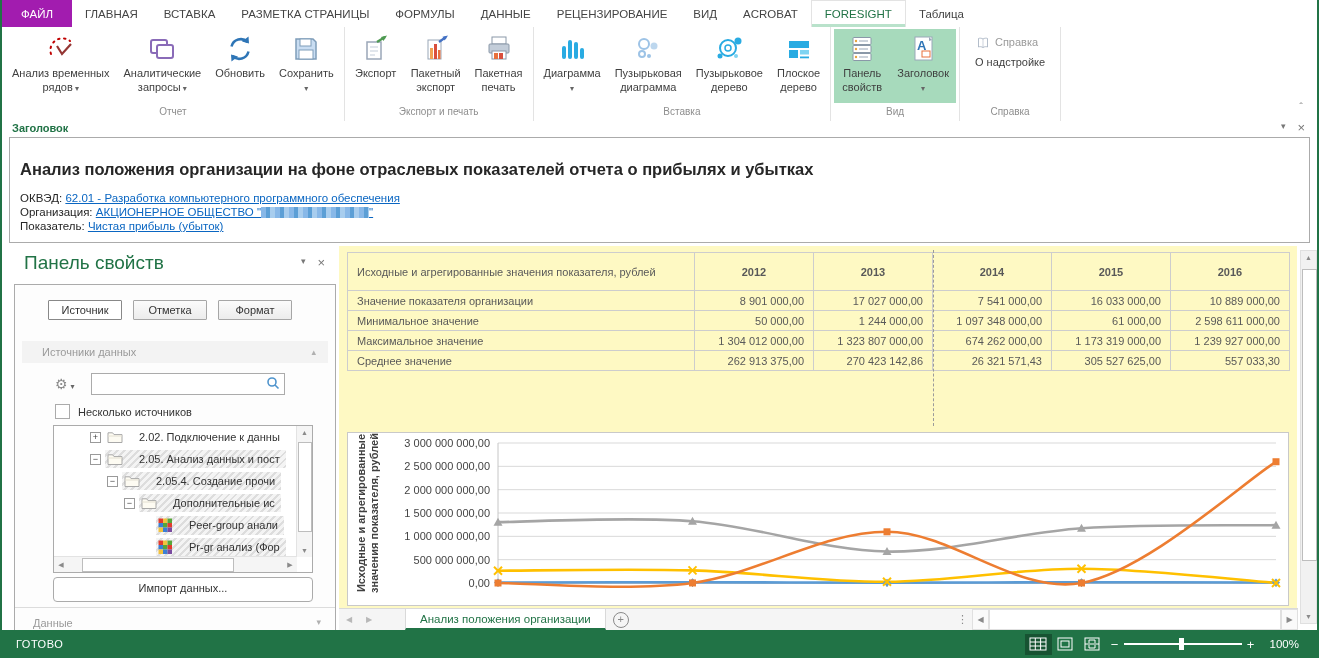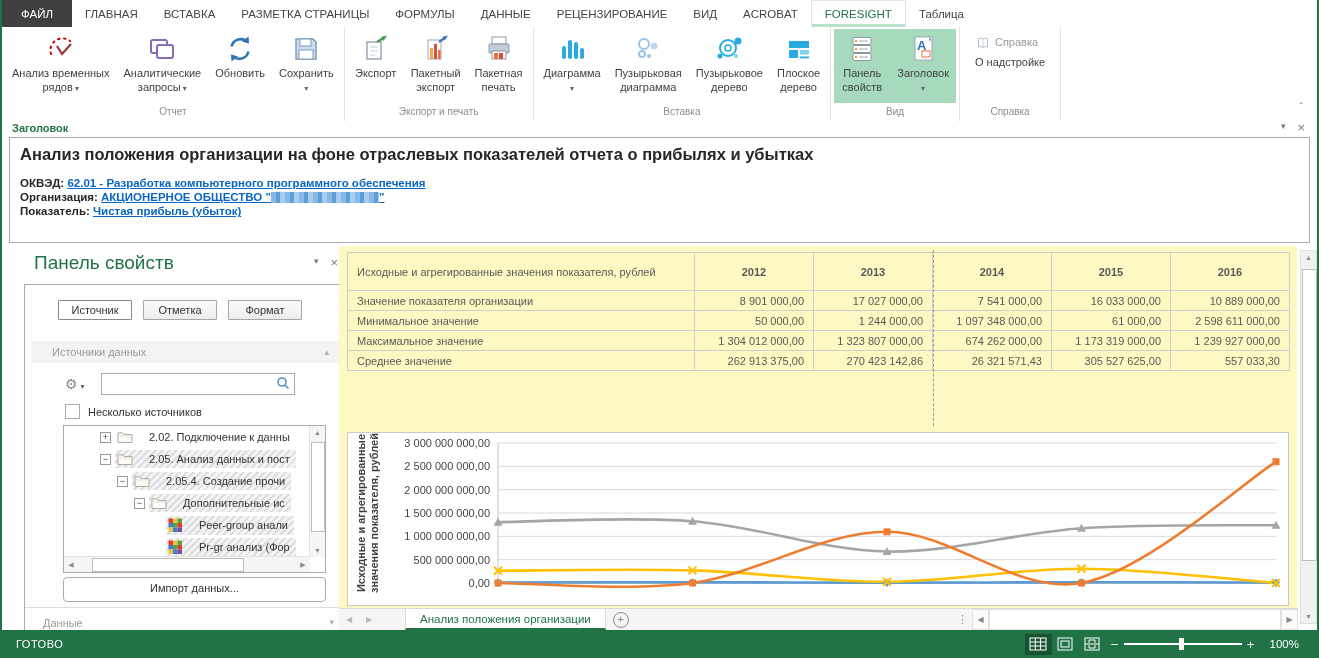--- a/index.html
+++ b/index.html
@@ -2,21 +2,21 @@
 <html><head>
 <meta charset="utf-8">
 <style>
   html,body{margin:0;padding:0;background:#cfcfcf;}
   body{font-family:"Liberation Sans","DejaVu Sans",sans-serif;}
   .window{position:relative;width:1319px;height:658px;background:#fff;overflow:hidden;
           box-sizing:border-box;border-left:2px solid #217346;border-right:2px solid #217346;}
   
   .tabbar{position:absolute;top:0;left:0;right:0;height:27px;display:flex;background:#fff;}
   .tab{padding:0 13px;display:flex;align-items:center;font-size:11.5px;color:#444;white-space:nowrap;cursor:default;}
-  .tab.file{background:#404040;color:#fff;padding:0 19px;}
+  .tab.file{background:#a21caf;color:#fff;padding:0 19px;}
   .tab.active{color:#217346;border:1px solid #e3e3e3;border-bottom:none;box-shadow:inset 0 -3px 0 #b9e2cb;}
   
   .ribbon{position:absolute;top:27px;left:0;right:0;height:94px;background:#fff;border-bottom:1px solid #d8d8d8;display:flex;}
   .rgroup{position:relative;display:flex;flex-direction:column;border-right:1px solid #e3e3e3;padding:0 3px;}
   .rbtns{flex:1;display:flex;align-items:flex-start;padding-top:2px;}
   .rgroup-label{height:16px;text-align:center;font-size:10px;color:#8e8e8e;line-height:14px;}
   .rbtn{display:flex;flex-direction:column;align-items:center;padding:4px 7px 1px;min-width:56px;height:74px;
         box-sizing:border-box;font-size:11px;color:#3f3f3f;text-align:center;line-height:1.25;cursor:default;}
   .rbtn.active{background:#a7dabc;}
   .rbtn .ricon{width:32px;height:32px;margin-bottom:2px;flex:none;}
@@ -26,28 +26,28 @@
   .rbtn.small{flex-direction:row;height:20px;min-width:0;padding:2px 4px;gap:4px;align-items:center;}
   .rbtn.small .ricon,.rbtn.small .ricon svg{width:16px;height:16px;margin:0;}
   .rbtn.disabled{color:#9a9a9a;}
   .ribbon-collapse{position:absolute;right:14px;bottom:8px;color:#8a8a8a;font-size:11px;cursor:default;}
   
   .header-area{position:absolute;top:121px;left:0;right:0;height:125px;background:#fff;}
   .panel-caption{position:absolute;top:1px;left:10px;font-size:11px;color:#217346;font-weight:bold;}
   .cap-controls{position:absolute;top:0;right:12px;color:#777;font-size:12px;display:flex;gap:12px;}
   .cap-controls span{cursor:default;}
   .header-box{position:absolute;top:16px;left:7px;right:7px;bottom:3px;border:1px solid #ababab;background:#fff;
-              padding:5px 10px;box-sizing:border-box;overflow:hidden;}
+              padding:20px 10px;box-sizing:border-box;overflow:hidden;}
   .hb-title{font-size:16.5px;font-weight:bold;color:#262626;margin:2px 0 13px 0;}
-  .hline{font-size:11.5px;color:#262626;font-weight:bold;margin:2px 0;}
+  .hline{font-size:11.5px;color:#262626;font-weight:normal;margin:2px 0;}
   .hlink{color:#0a66c2;text-decoration:underline;cursor:pointer;}
   .redacted{display:inline-block;width:108px;height:11px;vertical-align:middle;
             background:repeating-linear-gradient(90deg,#88b8e8 0 5px,#5c9fd6 5px 9px,#a8cdee 9px 14px);filter:blur(.6px);}
   
-  .props{position:absolute;top:246px;left:14px;width:337px;bottom:28px;background:#fff;border-right:1px solid #a16207;box-sizing:border-box;}
+  .props{position:absolute;top:246px;left:4px;width:337px;bottom:28px;background:#fff;border-right:4px solid #a16207;box-sizing:border-box;}
   .props-caption{position:absolute;top:6px;left:18px;font-size:19px;color:#217346;}
   .props-cap-controls{position:absolute;top:10px;right:14px;color:#777;font-size:12px;display:flex;gap:12px;}
   .props-box{position:absolute;top:38px;left:8px;right:3px;bottom:0;border:1px solid #ababab;border-bottom:none;background:#fdfdfd;}
   .ptabs{position:absolute;top:15px;left:33px;display:flex;gap:11px;}
   .ptab{font-size:11px;color:#333;border:1px solid #a6a6a6;background:linear-gradient(#fbfbfb,#ececec);
         width:72px;text-align:center;padding:3px 0;border-radius:1px;cursor:default;}
   .ptab.active{background:#fff;border-color:#888;}
   .psection{position:absolute;left:7px;right:7px;background:#f3f3f3;color:#9a9a9a;font-size:11px;padding:5px 10px 5px 20px;box-sizing:border-box;}
   .psection .arr{position:absolute;right:12px;top:6px;color:#b0b0b0;font-size:9px;}
   .searchrow{position:absolute;top:88px;left:40px;display:flex;align-items:center;}

